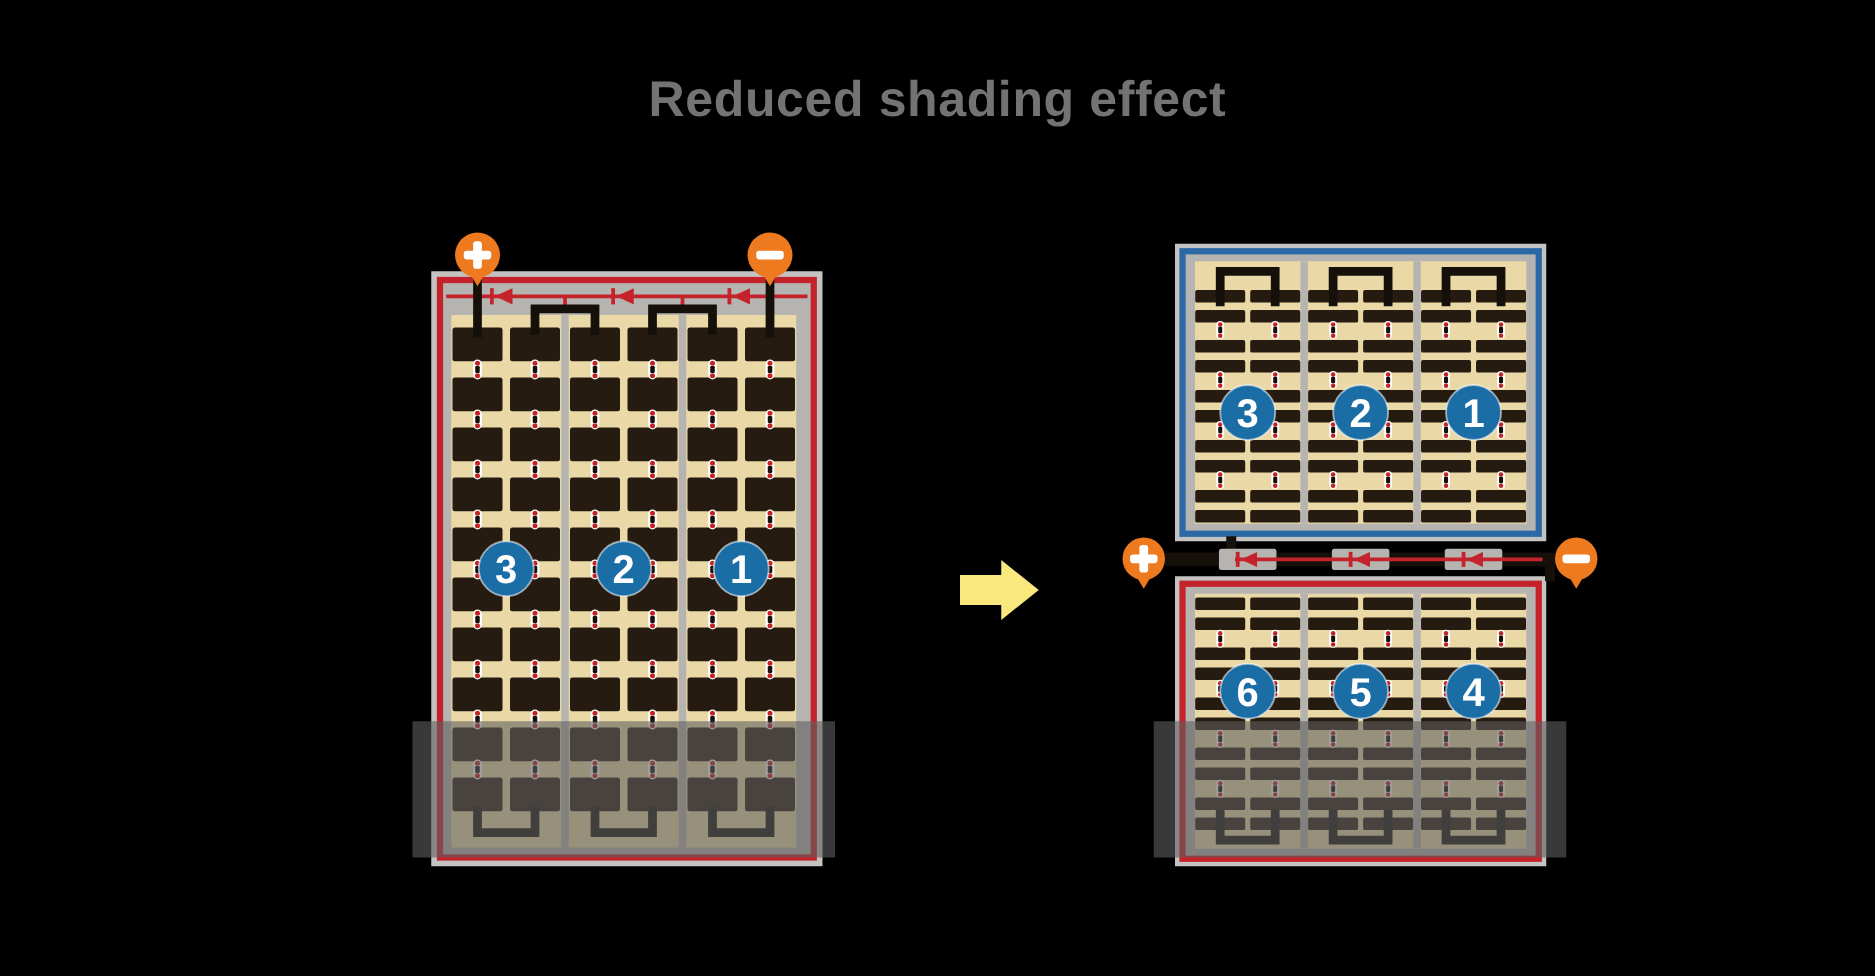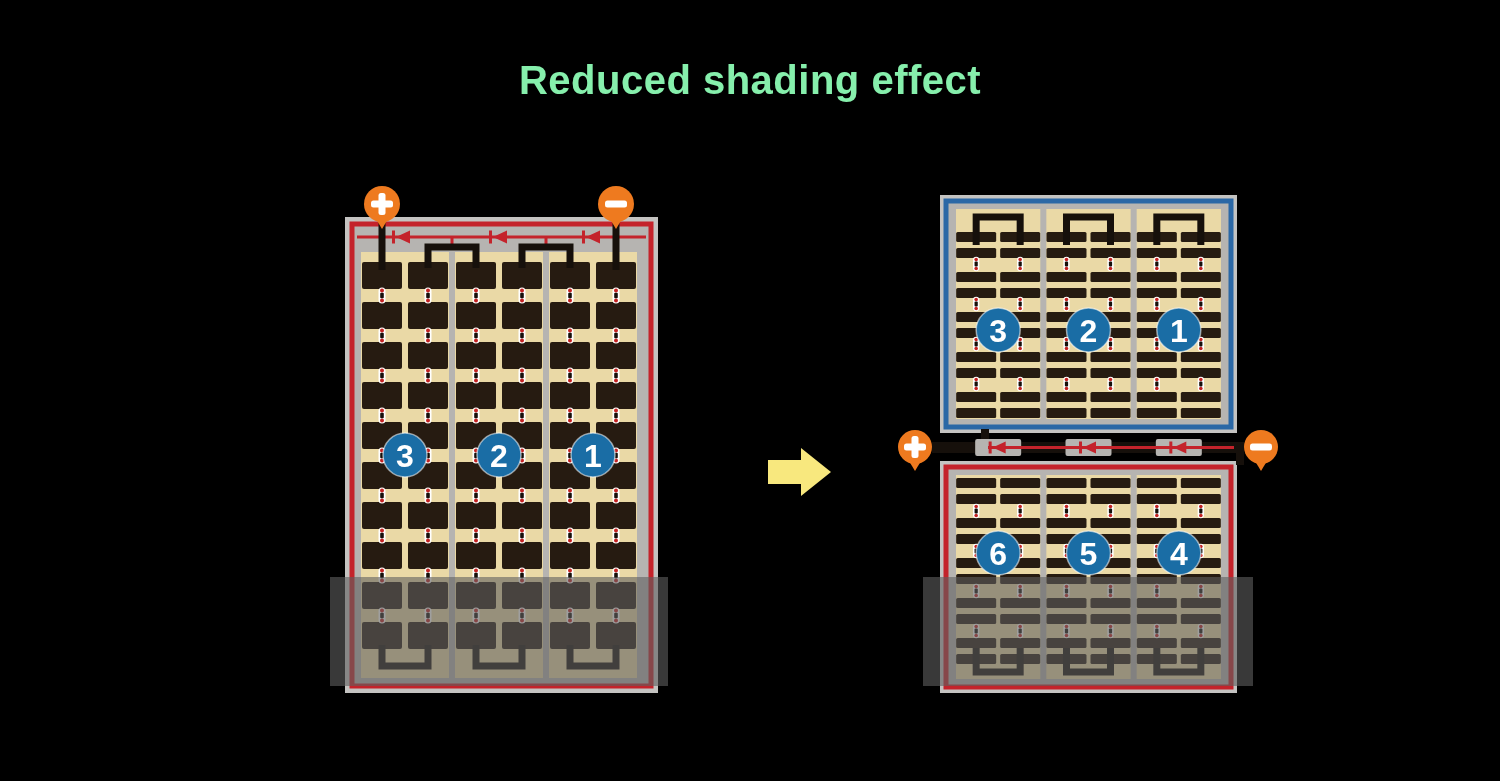--- a/index.html
+++ b/index.html
@@ -1,19 +1,19 @@
 <!DOCTYPE html>
 <html><head>
 <meta charset="utf-8">
 <style>
   html,body{margin:0;padding:0;background:#000;}
   .stage{position:relative;width:1500px;height:781px;background:#000;overflow:hidden;
          font-family:"Liberation Sans",sans-serif;}
   .stage h1{position:absolute;top:58px;left:0;width:100%;margin:0;text-align:center;
-            font-size:40px;font-weight:bold;letter-spacing:0.5px;color:#86efac;}
+            font-size:40px;font-weight:bold;letter-spacing:0.5px;color:#737373;}
   svg{position:absolute;top:0;left:0;}
   text{font-family:"Liberation Sans",sans-serif;}
 </style>
 </head>
 <body>
 
 <div class="stage">
   <h1>Reduced shading effect</h1>
   <svg id="diagram" width="1500" height="781" viewBox="0 0 1500 781">
       <g>

